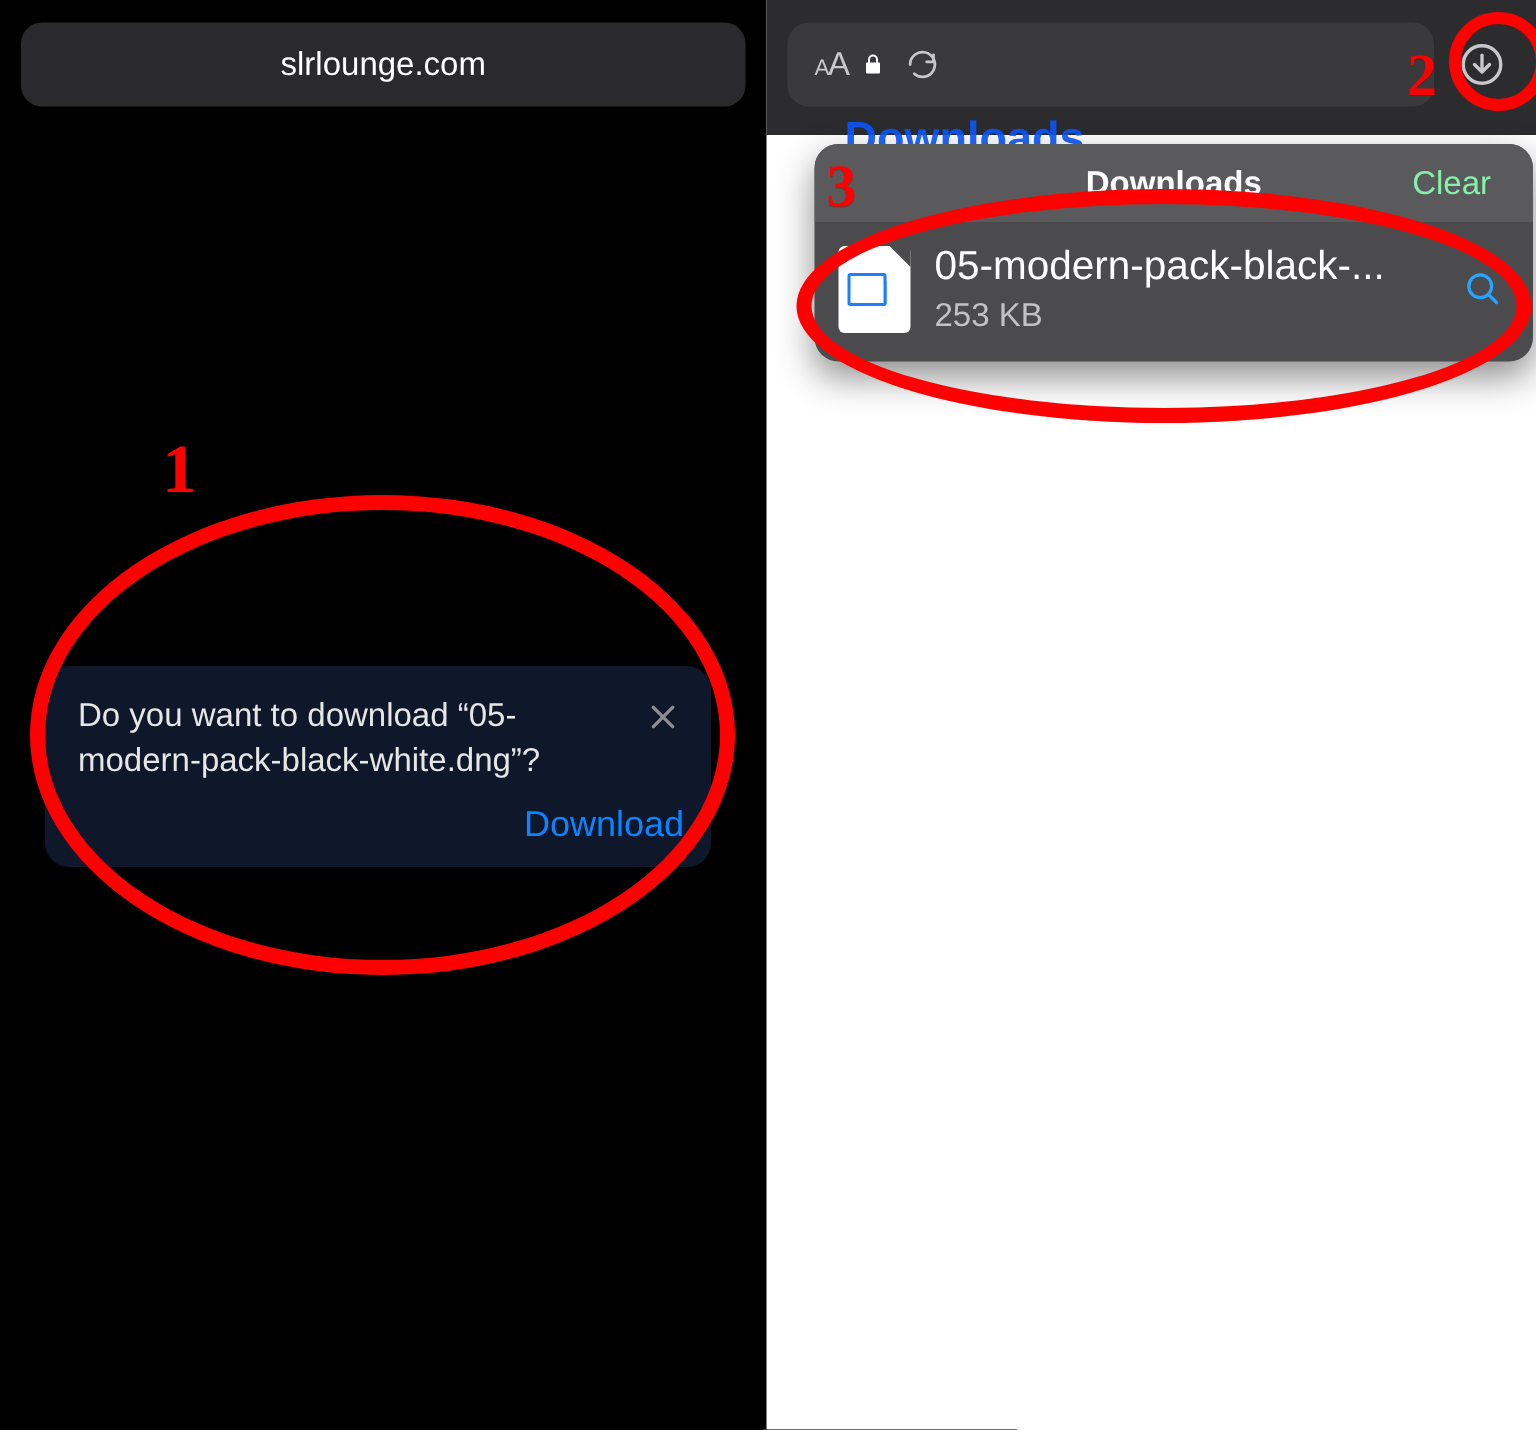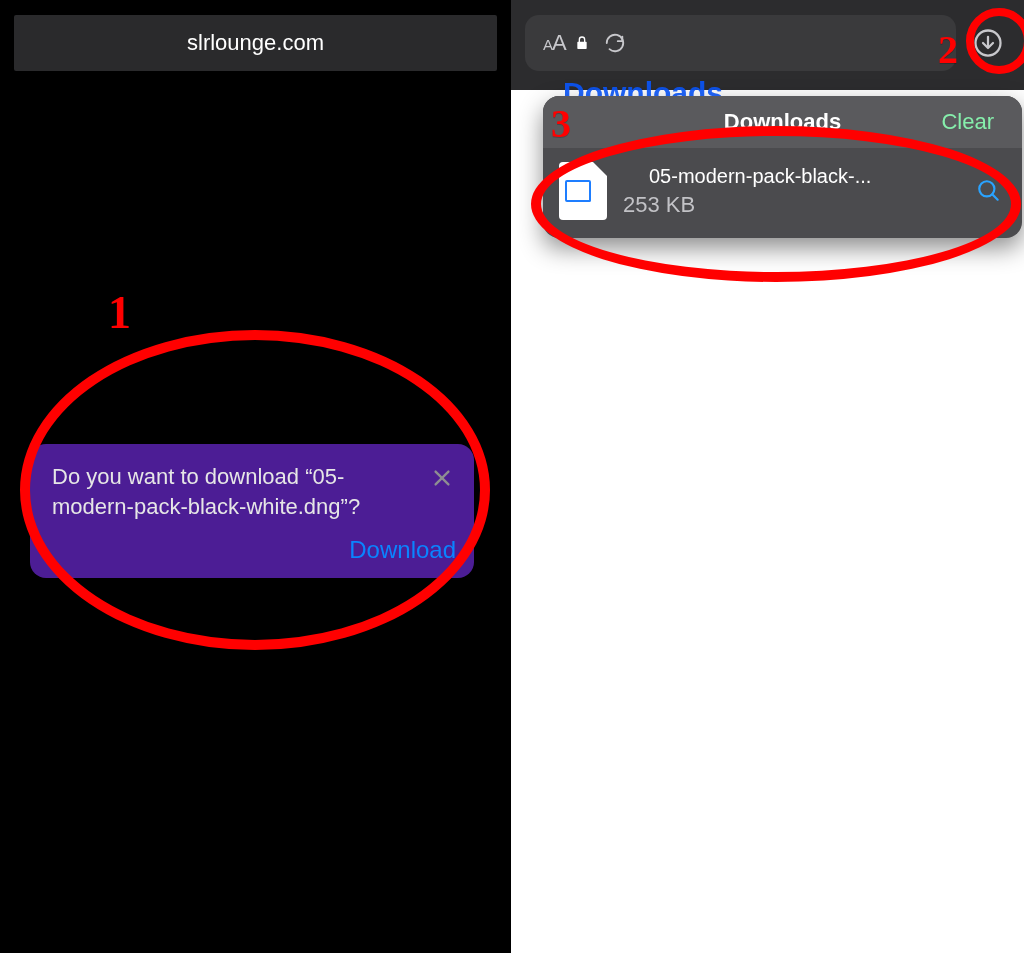--- a/index.html
+++ b/index.html
@@ -3,55 +3,55 @@
 <meta charset="utf-8">
 <style>
   * { box-sizing: border-box; margin: 0; padding: 0; }
   html, body { width: 1024px; height: 953px; font-family: -apple-system, BlinkMacSystemFont, "Segoe UI", Helvetica, Arial, sans-serif; background: #000; overflow: hidden; }
   .container { display: flex; width: 1024px; height: 953px; }
   .pane { position: relative; height: 953px; }
   .left { width: 511px; background: #000; }
   .right { width: 513px; background: #fff; }
 
   
-  .addr-bar { position: absolute; top: 15px; height: 56px; border-radius: 2px; display: flex; align-items: center; justify-content: center; }
+  .addr-bar { position: absolute; top: 15px; height: 56px; border-radius: 14px; display: flex; align-items: center; justify-content: center; }
   .left .addr-bar { left: 14px; width: 483px; background: #2a2a2c; color: #fff; font-size: 22px; }
 
   .right-toolbar { position: absolute; top: 15px; left: 14px; right: 14px; height: 56px; display: flex; align-items: center; }
   .right-toolbar .addr { flex: 1; height: 56px; background: #3a3a3c; border-radius: 14px; display: flex; align-items: center; padding: 0 18px; color: #fff; font-size: 22px; }
   .right-toolbar .aa { font-weight: 400; letter-spacing: -1px; margin-right: 8px; color: #c8c8cc; }
   .right-toolbar .aa .small { font-size: 15px; }
   .right-toolbar .aa .big { font-size: 22px; }
   .right-toolbar .lock { margin-right: 6px; display: inline-flex; }
   .right-toolbar .url-text { flex: 1; text-align: left; white-space: nowrap; overflow: hidden; }
   .right-toolbar .reload { margin-left: 8px; display: inline-flex; color:#c8c8cc; }
   .dl-btn { width: 44px; height: 44px; margin-left: 10px; display: flex; align-items: center; justify-content: center; color: #c8c8cc; }
 
   
-  .prompt { position: absolute; left: 30px; top: 444px; width: 444px; background: #4c1d95; border-radius: 16px; padding: 18px 18px 14px 22px; color: #e6e6e6; box-shadow: 0 2px 6px rgba(0,0,0,.5); }
+  .prompt { position: absolute; left: 30px; top: 444px; width: 444px; background: #0f172a; border-radius: 16px; padding: 18px 18px 14px 22px; color: #e6e6e6; box-shadow: 0 2px 6px rgba(0,0,0,.5); }
   .prompt .row1 { display: flex; align-items: flex-start; }
   .prompt .msg { flex: 1; font-size: 22px; line-height: 30px; font-weight: 400; }
   .prompt .close { width: 28px; height: 28px; color: #8e8e92; margin-left: 10px; margin-top: 2px; display:flex; align-items:center; justify-content:center; }
   .prompt .actions { text-align: right; margin-top: 14px; }
   .prompt .dl-link { color: #0a84ff; font-size: 24px; font-weight: 400; margin-top: 30px; }
 
   
   .right .bg-top { position:absolute; left:0; top:0; right:0; height:90px; background:#2c2c2e; }
   .page-hint { position: absolute; left: 52px; top: 76px; font-size: 30px; font-weight: 700; color: #0a57ff; letter-spacing: 0; opacity: .9; white-space: nowrap; overflow:hidden; }
   .popover { position: absolute; left: 32px; right: 2px; top: 96px; background: #4b4b4e; border-radius: 16px; box-shadow: 0 10px 24px rgba(0,0,0,.45); overflow: hidden; }
   .pop-head { display: flex; align-items: center; height: 52px; padding: 0 16px; background: #5a5a5d; }
   .pop-title { flex: 1; text-align: center; color: #fff; font-size: 22px; font-weight: 600; }
   .pop-clear { color: #86efac; font-size: 22px; position: absolute; right: 28px; }
   .pop-item { display: flex; align-items: center; padding: 14px 16px 18px 16px; }
   .file-ic { width: 48px; height: 58px; background: #fff; border-radius: 4px; position: relative; margin-right: 16px; flex-shrink:0; }
   .file-ic .fold { position:absolute; top:0; right:0; width:0; height:0; border-left:14px solid transparent; border-top:14px solid #4b4b4e; }
   .file-ic .glyph { position:absolute; left:10px; top:22px; width:22px; height:18px; border:2px solid #1e7eff; border-radius:2px; }
   .file-ic .glyph::before { content:""; position:absolute; left:-6px; top:-6px; width:22px; height:18px; border:2px solid #1e7eff; border-radius:2px; background:#fff; }
   .file-meta { flex: 1; min-width: 0; }
-  .file-name { color: #fff; font-size: 20px; white-space: nowrap; overflow: hidden; text-overflow: ellipsis; margin-left: 26px; }
+  .file-name { color: #fff; font-size: 27px; white-space: nowrap; overflow: hidden; text-overflow: ellipsis; }
   .file-size { color: #c2c2c6; font-size: 22px; margin-top: 4px; }
   .mag { width: 34px; height: 34px; color: #2aa3ff; margin-left: 12px; display:flex; align-items:center; justify-content:center; }
 
   
   .ann-num { position: absolute; color: #ff0000; font-weight: 900; font-family: Georgia, "Times New Roman", serif; font-size: 46px; text-shadow: 0 1px 0 rgba(0,0,0,.2); }
   .ann-ellipse { position: absolute; border: 10px solid #ff0000; border-radius: 50%; pointer-events:none; }
   .ann-circle { position: absolute; border: 8px solid #ff0000; border-radius: 50%; pointer-events:none; }
 
   svg { display: block; }
 </style>

